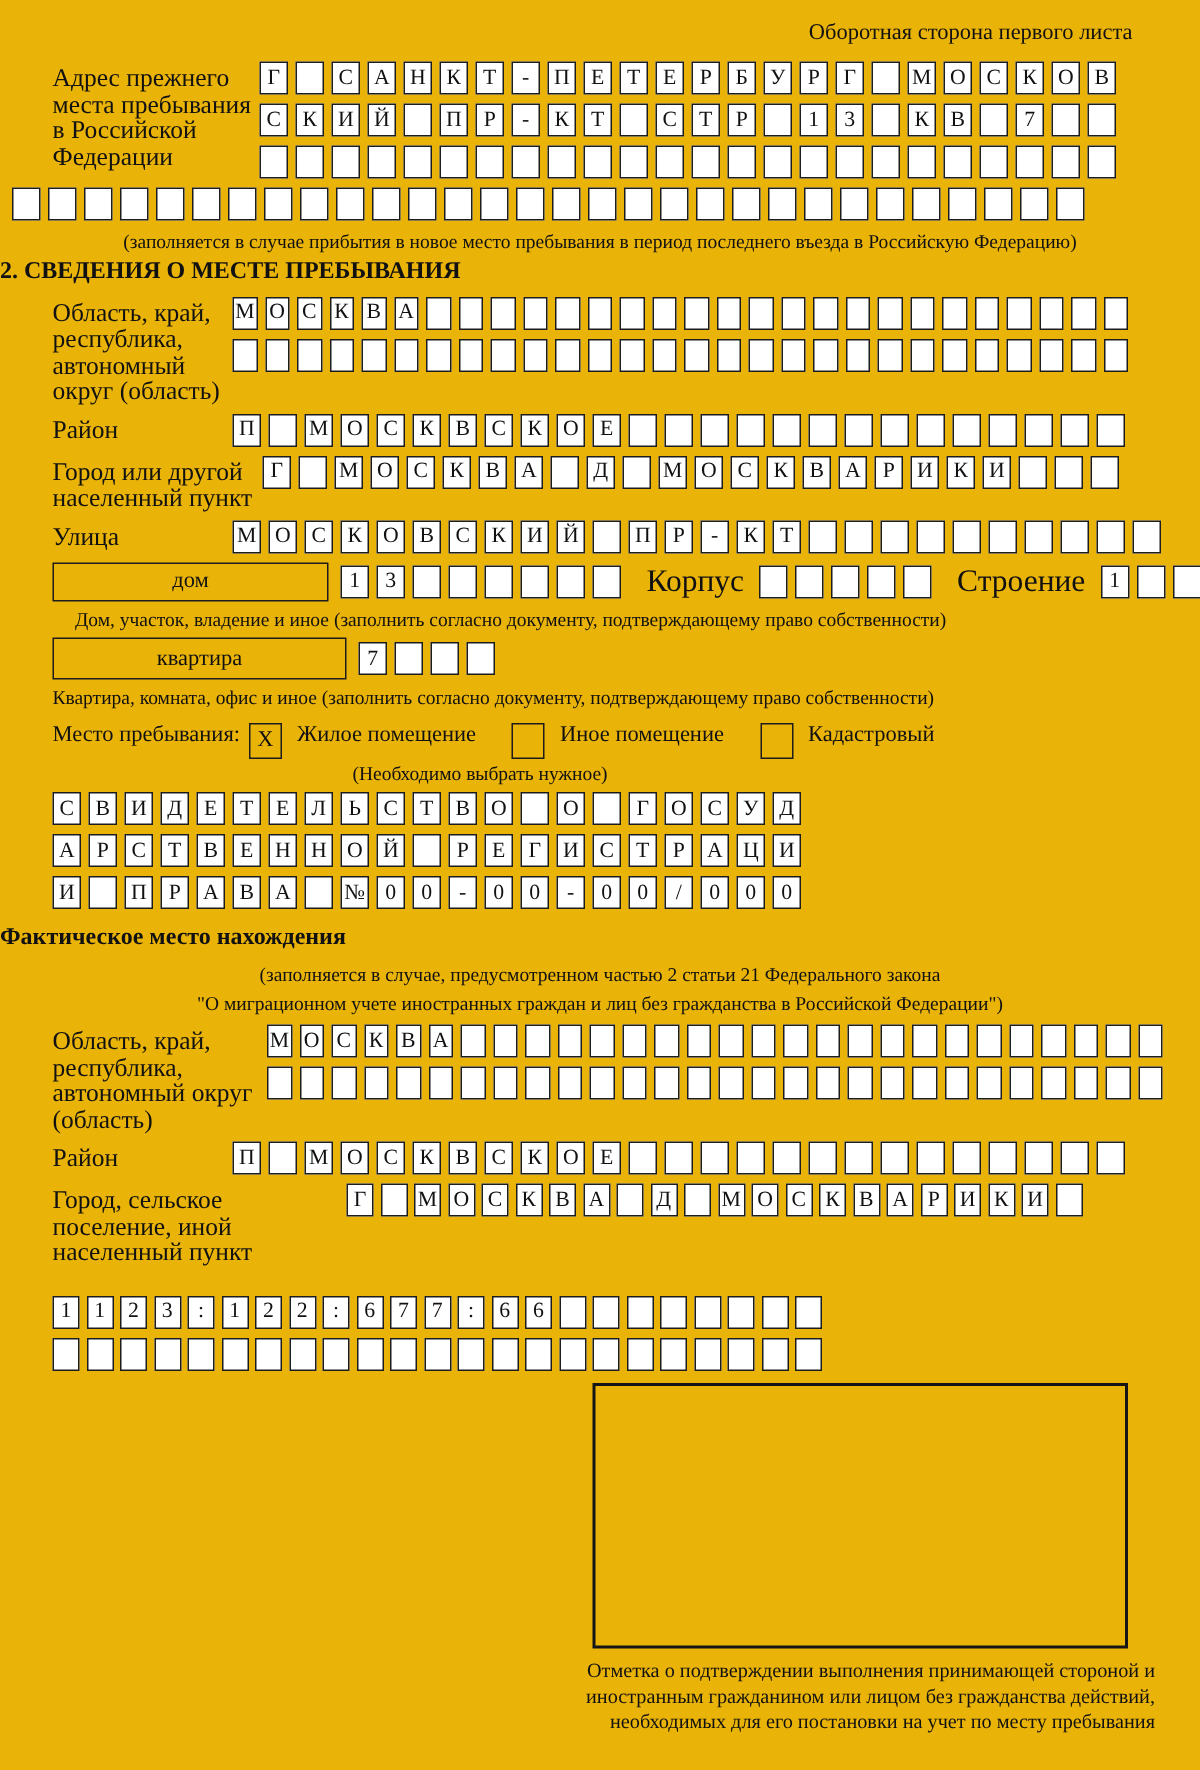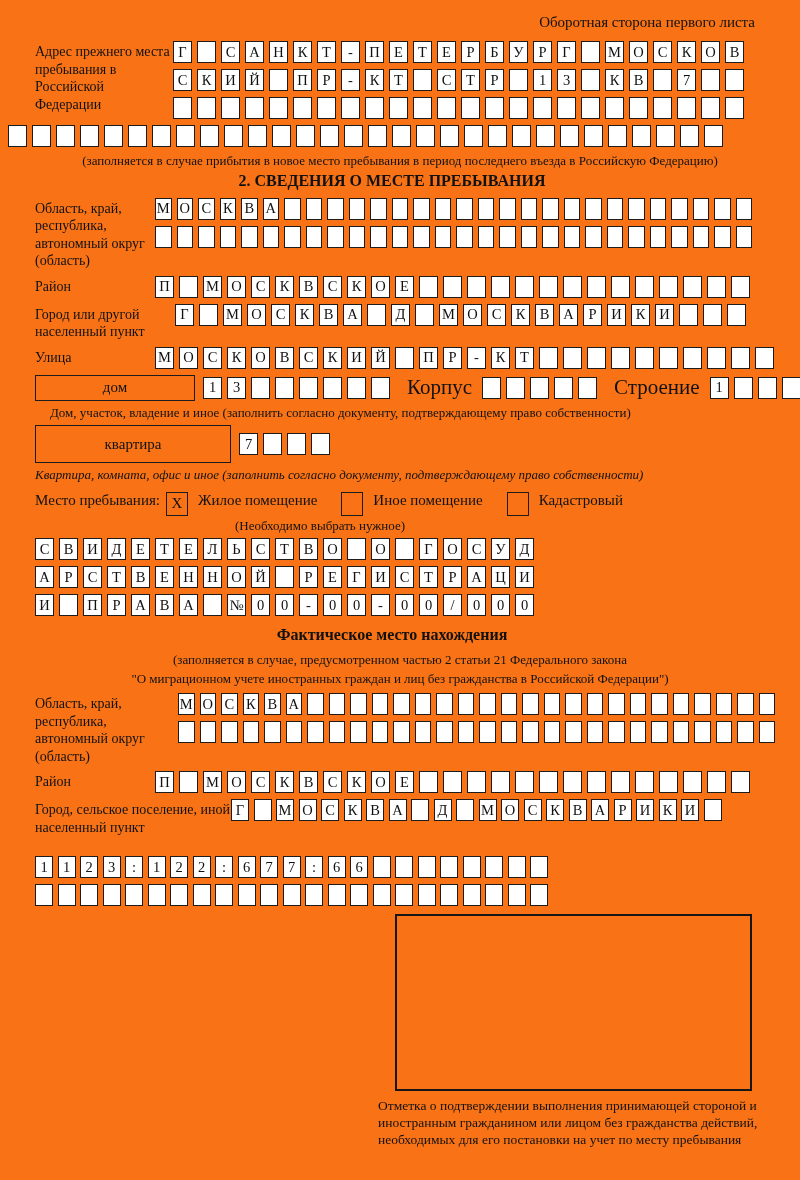--- a/index.html
+++ b/index.html
@@ -1,53 +1,53 @@
 <!DOCTYPE html>
 <html><head>
 <meta charset="utf-8">
 <style>
   * { box-sizing: border-box; }
   html,body { margin:0; padding:0; background:#ffffff; }
   body { font-family: "Liberation Serif", "DejaVu Serif", serif; color:#111; }
-  .page { width:800px; height:1180px; overflow:hidden; position:relative; background:#f97316; }
+  .page { width:800px; height:1180px; overflow:hidden; position:relative; background:#eab308; }
 
   .header-note { margin:14px 45px 0 0; text-align:right; font-size:15px; }
 
   .frow { display:flex; align-items:flex-start; margin:0 0 6px 35px; }
-  .flabel { flex:none; font-size:14px; line-height:17.5px; padding-top:2px; }
+  .flabel { flex:none; font-size:17px; line-height:17.5px; padding-top:2px; }
   .w138 { width:138px; } .w120 { width:120px; } .w140 { width:140px; }
   .w143 { width:143px; } .w196 { width:196px; } .w220 { width:220px; }
 
   .boxcol { display:flex; flex-direction:column; gap:6px; }
   .cells { display:flex; flex-wrap:nowrap; }
   .cell { flex:none; width:19px; height:22px; border:1.5px solid #1c1c1c;
           margin-right:5px; display:flex; align-items:center; justify-content:center;
           font-size:14.5px; background:#fff; }
   .cells.sm .cell { width:16.5px; margin-right:5px; }
   .cells.md .cell { width:18px;   margin-right:4.5px; }
 
   .fullrow { margin-left:8px; }
   .note { font-size:13px; line-height:16.5px; }
   .center { text-align:center; }
-  .title { font-weight:bold; font-size:16px; text-align:center; margin:2px 16px 8px 0; }
+  .title { font-weight:bold; font-size:16px; text-align:left; margin:2px 16px 8px 0; }
 
   .widebox { border:1.6px solid #1c1c1c; height:26px; display:flex;
              align-items:center; justify-content:center; font-size:15px; flex:none; }
   .domrow, .kvrow { display:flex; align-items:center; margin:2px 0 4px 35px; }
   .inline-label { font-size:21px; padding:0 10px 0 12px; flex:none; }
   .gap8 { width:8px; flex:none; }
 
   .mesto-row { display:flex; align-items:flex-start; margin:8px 0 2px 35px; font-size:15px; }
   .cb { flex:none; width:22px; height:24px; border:1.6px solid #1c1c1c; display:flex;
         align-items:center; justify-content:center; font-size:15px; margin:0 6px; }
   .mesto-opt-label { padding:0 18px 0 4px; }
 
   .subnote { margin:2px 0 6px 0; }
   .stamp-box { margin:8px 0 0 395px; width:357px; height:177px; border:2px solid #161616; }
-  .stamp-caption { width:392px; margin:6px 0 0 378px; text-align:left;
+  .stamp-caption { width:392px; margin:6px 0 0 378px; text-align:right;
                    font-size:13.5px; line-height:17px; }
   .mt10 { margin-top:10px; } .mt4 { margin-top:4px; }
 </style>
 </head>
 <body>
 
 <div class="page">
 
   <div class="header-note">Оборотная сторона первого листа</div>
 
@@ -325,21 +325,21 @@
         <div class="cell"></div>
         <div class="cell"></div>
         <div class="cell"></div>
         <div class="cell"></div>
         <div class="cell"></div>
         <div class="cell"></div>
       </div>
   </div>
 
   <div class="domrow">
-    <div class="widebox" style="width:160px;">дом</div>
+    <div class="widebox" style="width:184px;">дом</div>
     <div class="gap8"></div>
     <div class="cells">
         <div class="cell">1</div>
         <div class="cell">3</div>
         <div class="cell"></div>
         <div class="cell"></div>
         <div class="cell"></div>
         <div class="cell"></div>
         <div class="cell"></div>
         <div class="cell"></div>
@@ -356,30 +356,30 @@
     <div class="cells">
         <div class="cell">1</div>
         <div class="cell"></div>
         <div class="cell"></div>
         <div class="cell"></div>
       </div>
   </div>
   <div class="note" style="margin-left:50px;">Дом, участок, владение и иное (заполнить согласно документу, подтверждающему право собственности)</div>
 
   <div class="kvrow mt4">
-    <div class="widebox" style="width:196px; height:38px;">квартира</div>
+    <div class="widebox" style="width:196px; height:28px;">квартира</div>
     <div class="gap8"></div>
     <div class="cells">
         <div class="cell">7</div>
         <div class="cell"></div>
         <div class="cell"></div>
         <div class="cell"></div>
       </div>
   </div>
-  <div class="note" style="margin-left:35px;font-style:italic;">Квартира, комната, офис и иное (заполнить согласно документу, подтверждающему право собственности)</div>
+  <div class="note" style="margin-left:35px;">Квартира, комната, офис и иное (заполнить согласно документу, подтверждающему право собственности)</div>
 
   <div class="mesto-row">
     <span>Место пребывания:</span>
     <span class="cb">X</span>
     <span class="mesto-opt-label">Жилое помещение</span>
     <span class="cb"></span>
     <span class="mesto-opt-label">Иное помещение</span>
     <span class="cb"></span>
     <span class="mesto-opt-label">Кадастровый</span>
   </div>

